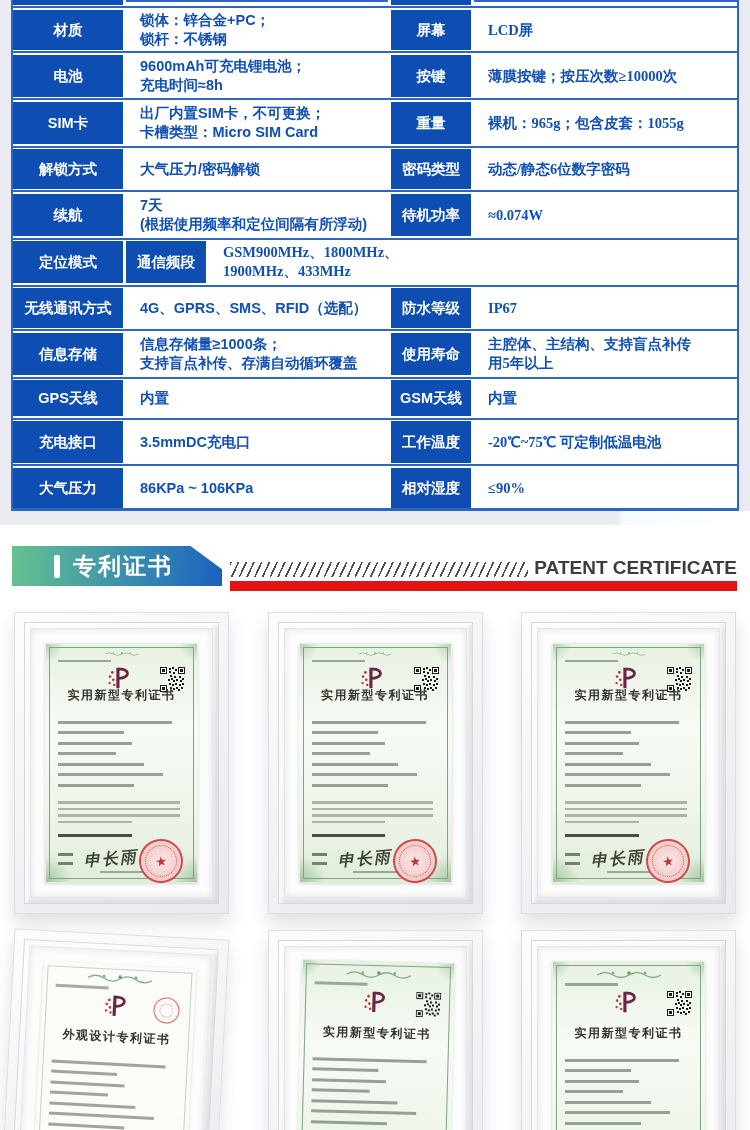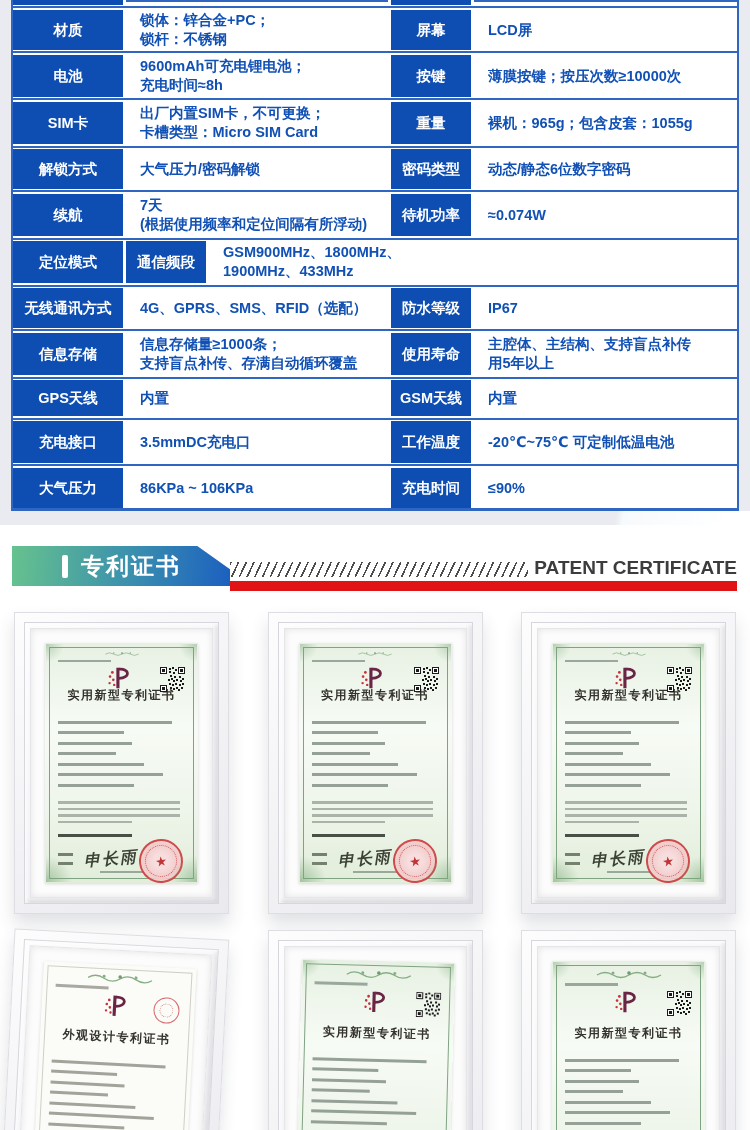--- a/index.html
+++ b/index.html
@@ -8,32 +8,32 @@
 
   
   .spec-section{background:#e9ebf0;padding:0 11px 0;}
   .spec-table{background:#fff;border-left:2px solid #2f66c2;border-right:2px solid #2f66c2;border-bottom:3px solid #2f66c2;}
   .t-row{display:flex;column-gap:3px;background:#fff;}
   .cell{display:flex;align-items:center;box-sizing:border-box;}
   .lab{width:110px;background:#0e4eb2;color:#fff;font-weight:bold;font-size:14.5px;justify-content:center;text-align:center;}
   .lab2{width:80px;}
   .val{color:#1150b4;font-weight:bold;font-size:14.5px;line-height:1.3;padding-left:14px;white-space:pre-line;}
   .v1{width:262px;}
-  .v2{flex:1;}
+  .v2{flex:1;font-family:Liberation Serif, serif;}
   .h36{height:36px}.h40{height:40px}.h42{height:42px}
   .sep{height:5px;background:linear-gradient(#fff 1.5px,#2f66c2 1.5px,#2f66c2 3.5px,#fff 3.5px);}
   .stub{height:5px;}
   .stub .val{border-top:2.5px solid #2f66c2;}
   .transition-band{height:14px;background:linear-gradient(100deg,#e9ebf0 82%,#f7fafc 83%,#ffffff 97%);}
 
   
   .sec-header{position:relative;height:46px;margin-top:21px;}
   .banner{position:absolute;left:12px;top:0;width:210px;height:40px;display:flex;align-items:center;
     background:linear-gradient(95deg,#66c28e,#3a8fae 55%,#1c60c0);
-    clip-path:polygon(0 0,85% 0,100% 58%,100% 100%,0 100%);padding-left:8px;}
+    clip-path:polygon(0 0,85% 0,100% 58%,100% 100%,0 100%);}
   .banner-tick{width:6px;height:23px;background:#fff;border-radius:2px;margin:0 13px 0 42px;}
   .banner-text{color:#fff;font-size:23px;font-weight:bold;letter-spacing:2px;}
   .header-right{position:absolute;right:13px;top:11px;width:507px;}
   .hr-top{display:flex;align-items:flex-end;justify-content:flex-end;height:22px;}
   .stripes{width:318px;height:15px;margin-bottom:2px;
     background:repeating-linear-gradient(115deg,#4c4c4c 0 1.6px,transparent 1.6px 7px);}
   .patent-en{font-size:19px;font-weight:bold;color:#3c3c3c;letter-spacing:0;margin-left:6px;white-space:nowrap;}
   .red-bar{height:10px;background:#e01414;margin-top:2px;}
 
   
@@ -249,21 +249,21 @@
         <div class="cell lab">充电接口</div>
         <div class="cell val v1">3.5mmDC充电口</div>
         <div class="cell lab lab2">工作温度</div>
         <div class="cell val v2">-20℃~75℃ 可定制低温电池</div>
       </div>
       <div class="sep"></div>
 
       <div class="t-row h40">
         <div class="cell lab">大气压力</div>
         <div class="cell val v1">86KPa ~ 106KPa</div>
-        <div class="cell lab lab2">充电时间</div>
+        <div class="cell lab lab2">相对湿度</div>
         <div class="cell val v2">≤90%</div>
       </div>
 
     </div>
   </div>
   <div class="transition-band"></div>
 
   <div class="sec-header">
     <div class="banner">
       <div class="banner-tick"></div>

